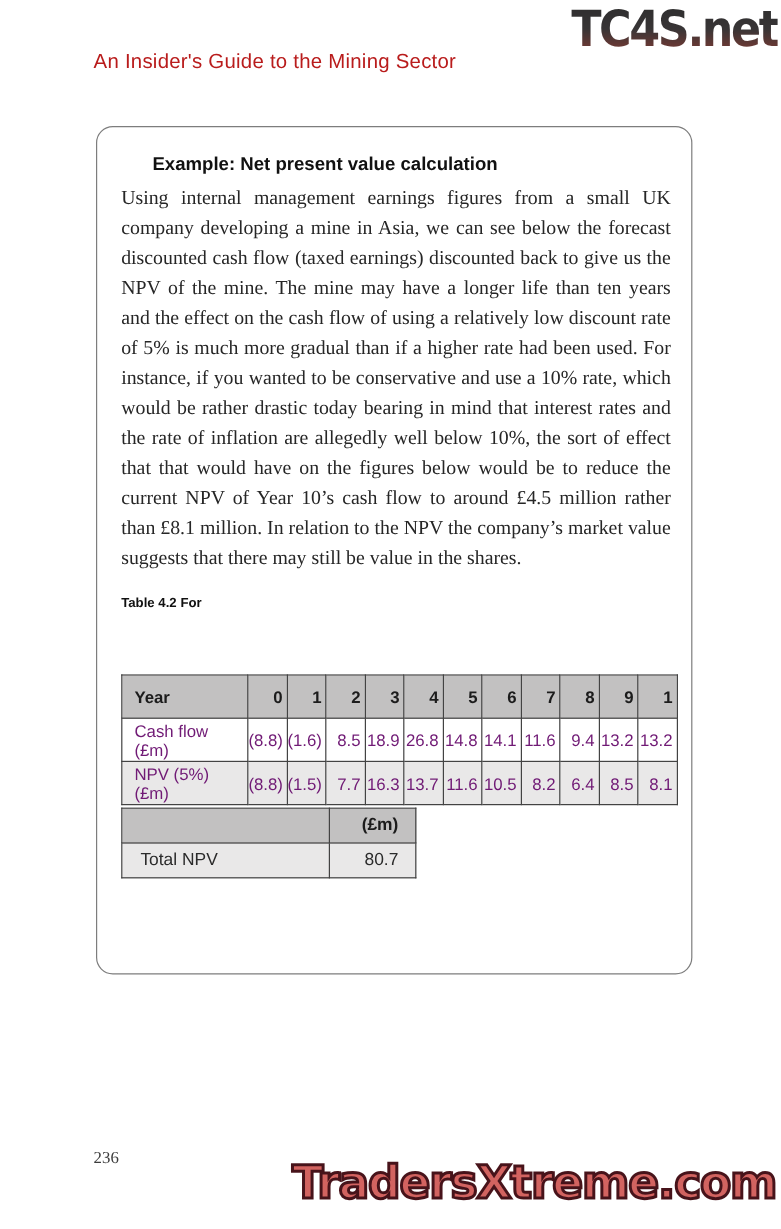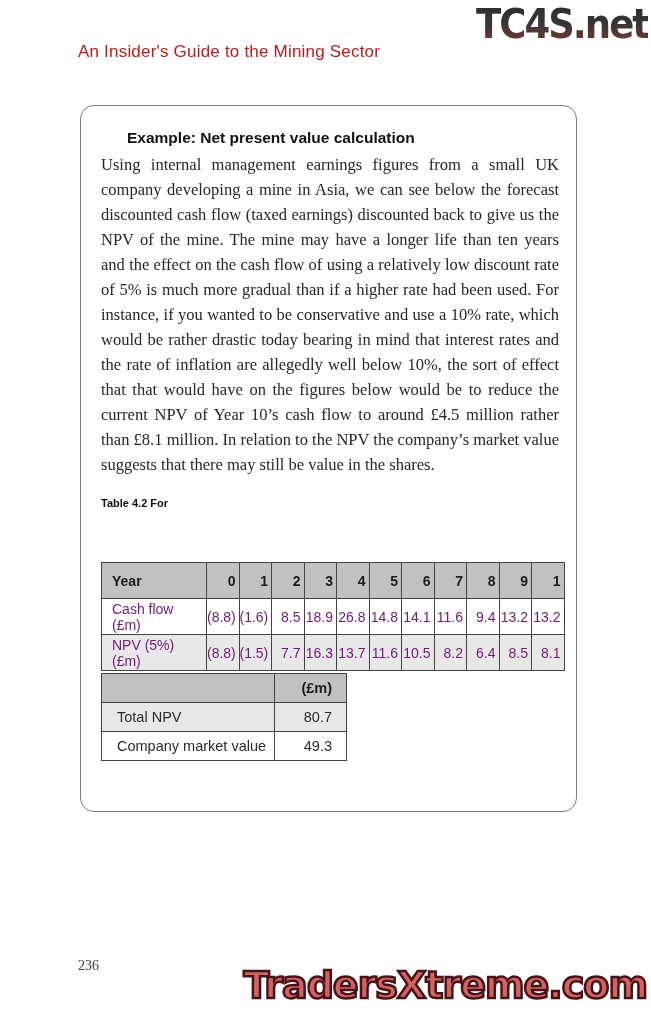--- a/index.html
+++ b/index.html
@@ -191,24 +191,20 @@
     </colgroup>
     <tbody>
       <tr class="th-row">
         <td class="lbl"></td>
         <td class="val">(£m)</td>
       </tr>
       <tr class="shaded">
         <td class="lbl">Total NPV</td>
         <td class="val">80.7</td>
       </tr>
-      <tr>
-        <td class="lbl">Company market value</td>
-        <td class="val">49.3</td>
-      </tr>
     </tbody>
   </table>
 
 </div>
 
 <div class="page-number">236</div>
 
 <div class="tradersxtreme-logo">TradersXtreme.com</div>
 
 </body></html>

